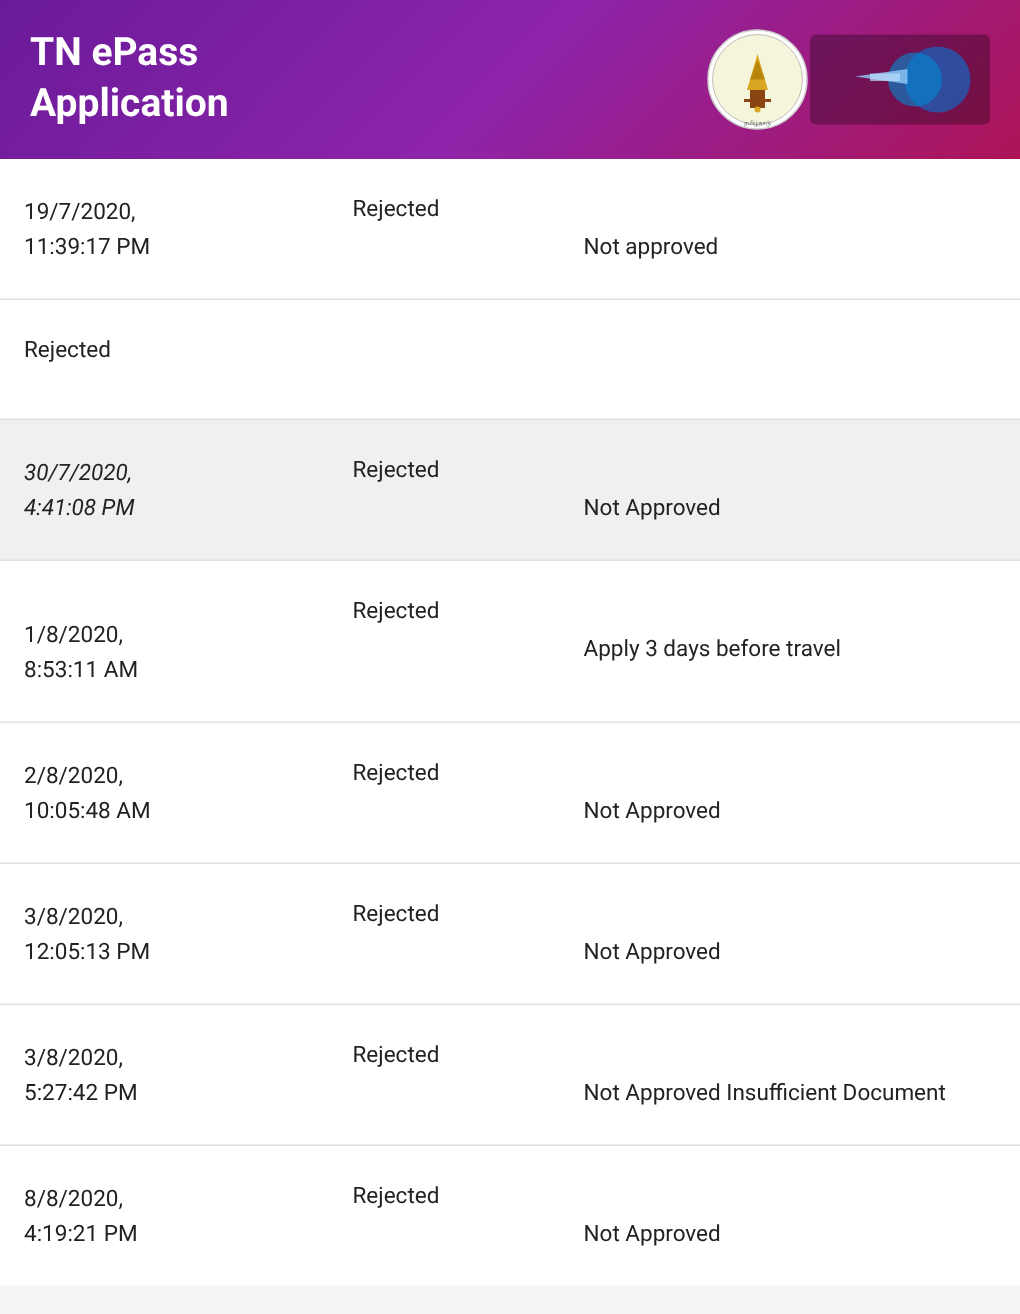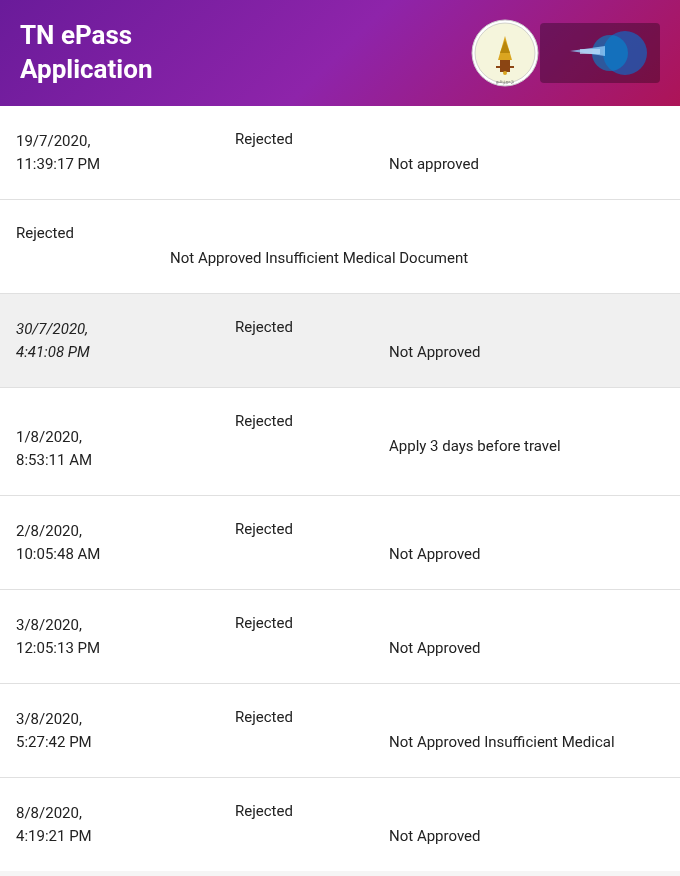--- a/index.html
+++ b/index.html
@@ -125,21 +125,20 @@
 
 <div class="table-container">
 <div class="table-row">
       <div class="col-date" style="white-space: pre-line;">19/7/2020,
 11:39:17 PM</div>
       <div class="col-status">Rejected</div>
       <div class="col-reason">Not approved</div>
     </div>
     <div class="table-row">
       <div class="col-status">Rejected</div>
-      <div class="col-reason">Not Approved Insufficient Medical Document</div>
     </div>
     <div class="table-row highlighted">
       <div class="col-date" style="white-space: pre-line; font-style: italic;">30/7/2020,
 4:41:08 PM</div>
       <div class="col-status">Rejected</div>
       <div class="col-reason">Not Approved</div>
     </div>
     <div class="table-row">
       <div class="col-date" style="white-space: pre-line; margin-top: 14px;">1/8/2020,
 8:53:11 AM</div>
@@ -155,21 +154,21 @@
     <div class="table-row">
       <div class="col-date" style="white-space: pre-line;">3/8/2020,
 12:05:13 PM</div>
       <div class="col-status">Rejected</div>
       <div class="col-reason">Not Approved</div>
     </div>
     <div class="table-row">
       <div class="col-date" style="white-space: pre-line;">3/8/2020,
 5:27:42 PM</div>
       <div class="col-status">Rejected</div>
-      <div class="col-reason">Not Approved Insufficient Medical</div>
+      <div class="col-reason">Not Approved Insufficient Document</div>
     </div>
     <div class="table-row">
       <div class="col-date" style="white-space: pre-line;">8/8/2020,
 4:19:21 PM</div>
       <div class="col-status">Rejected</div>
       <div class="col-reason">Not Approved</div>
     </div>
   </div>
 
 </body></html>

